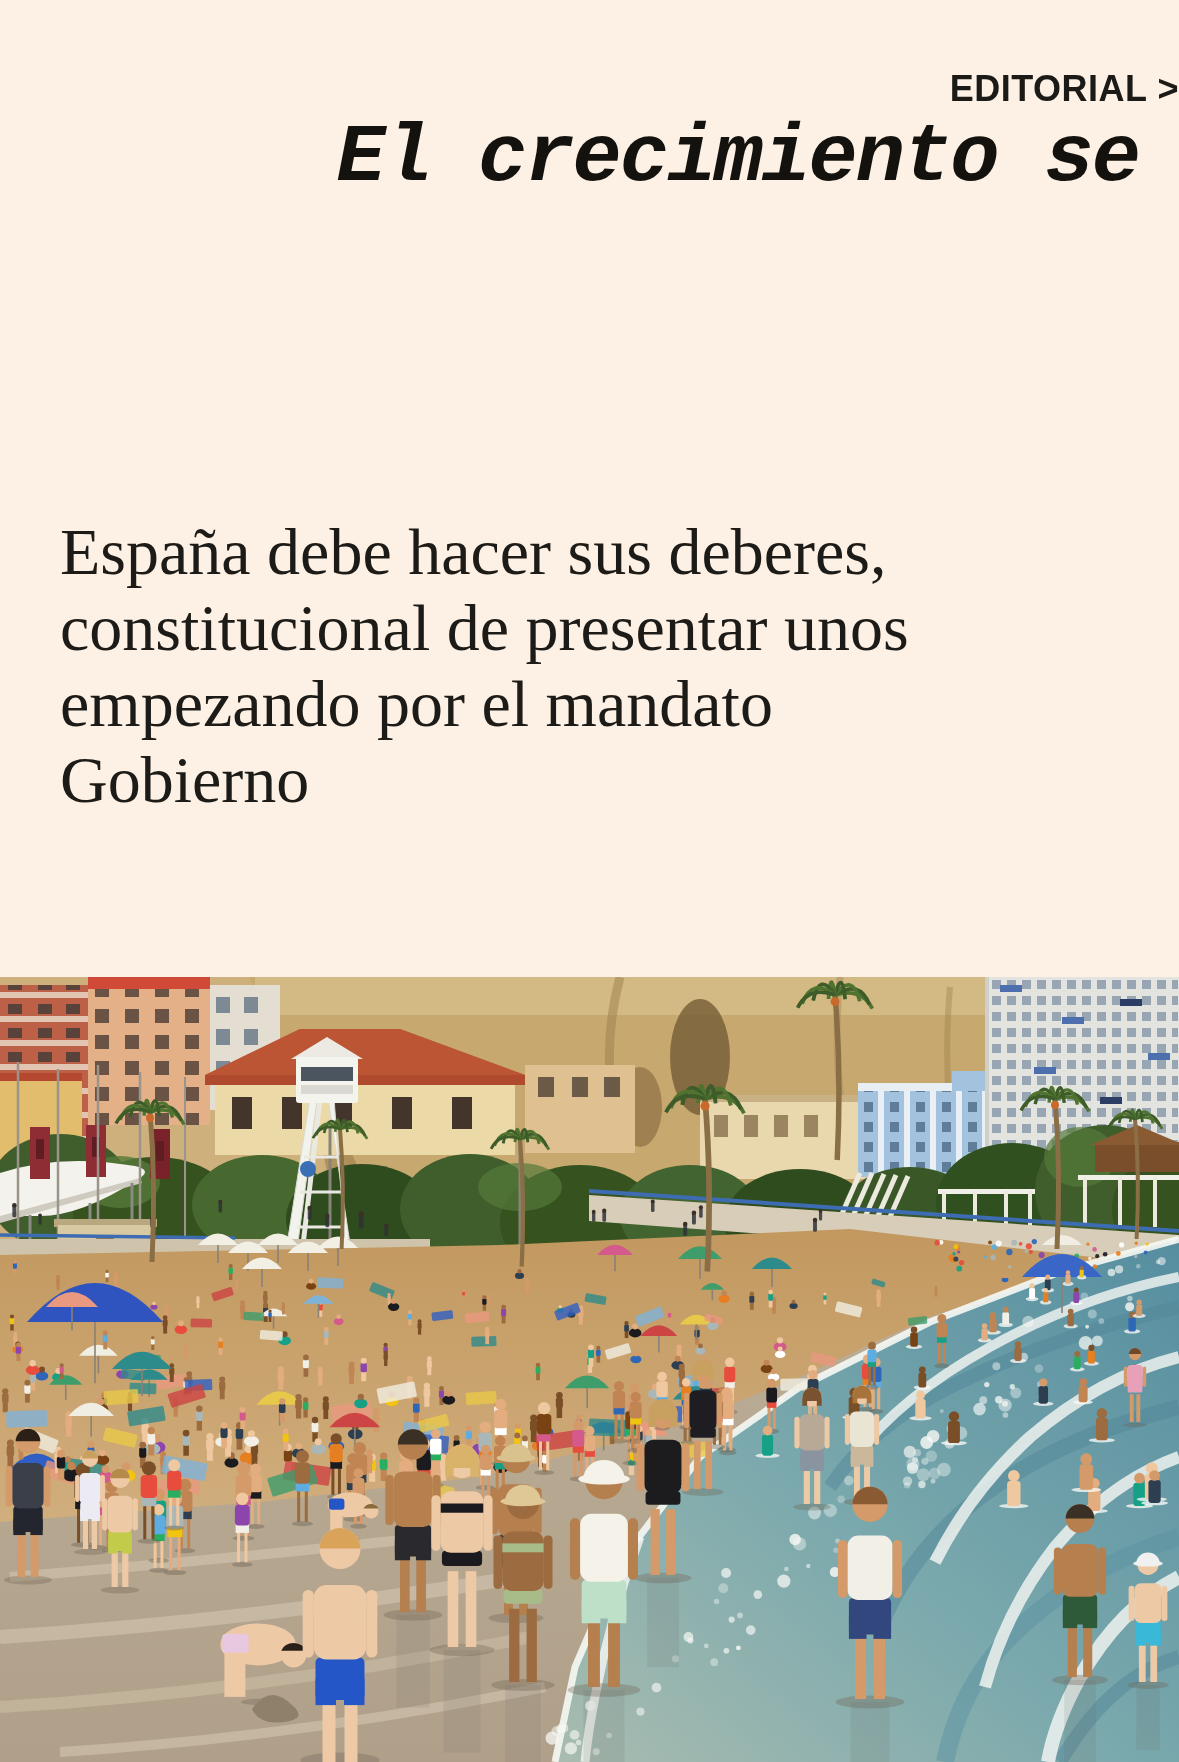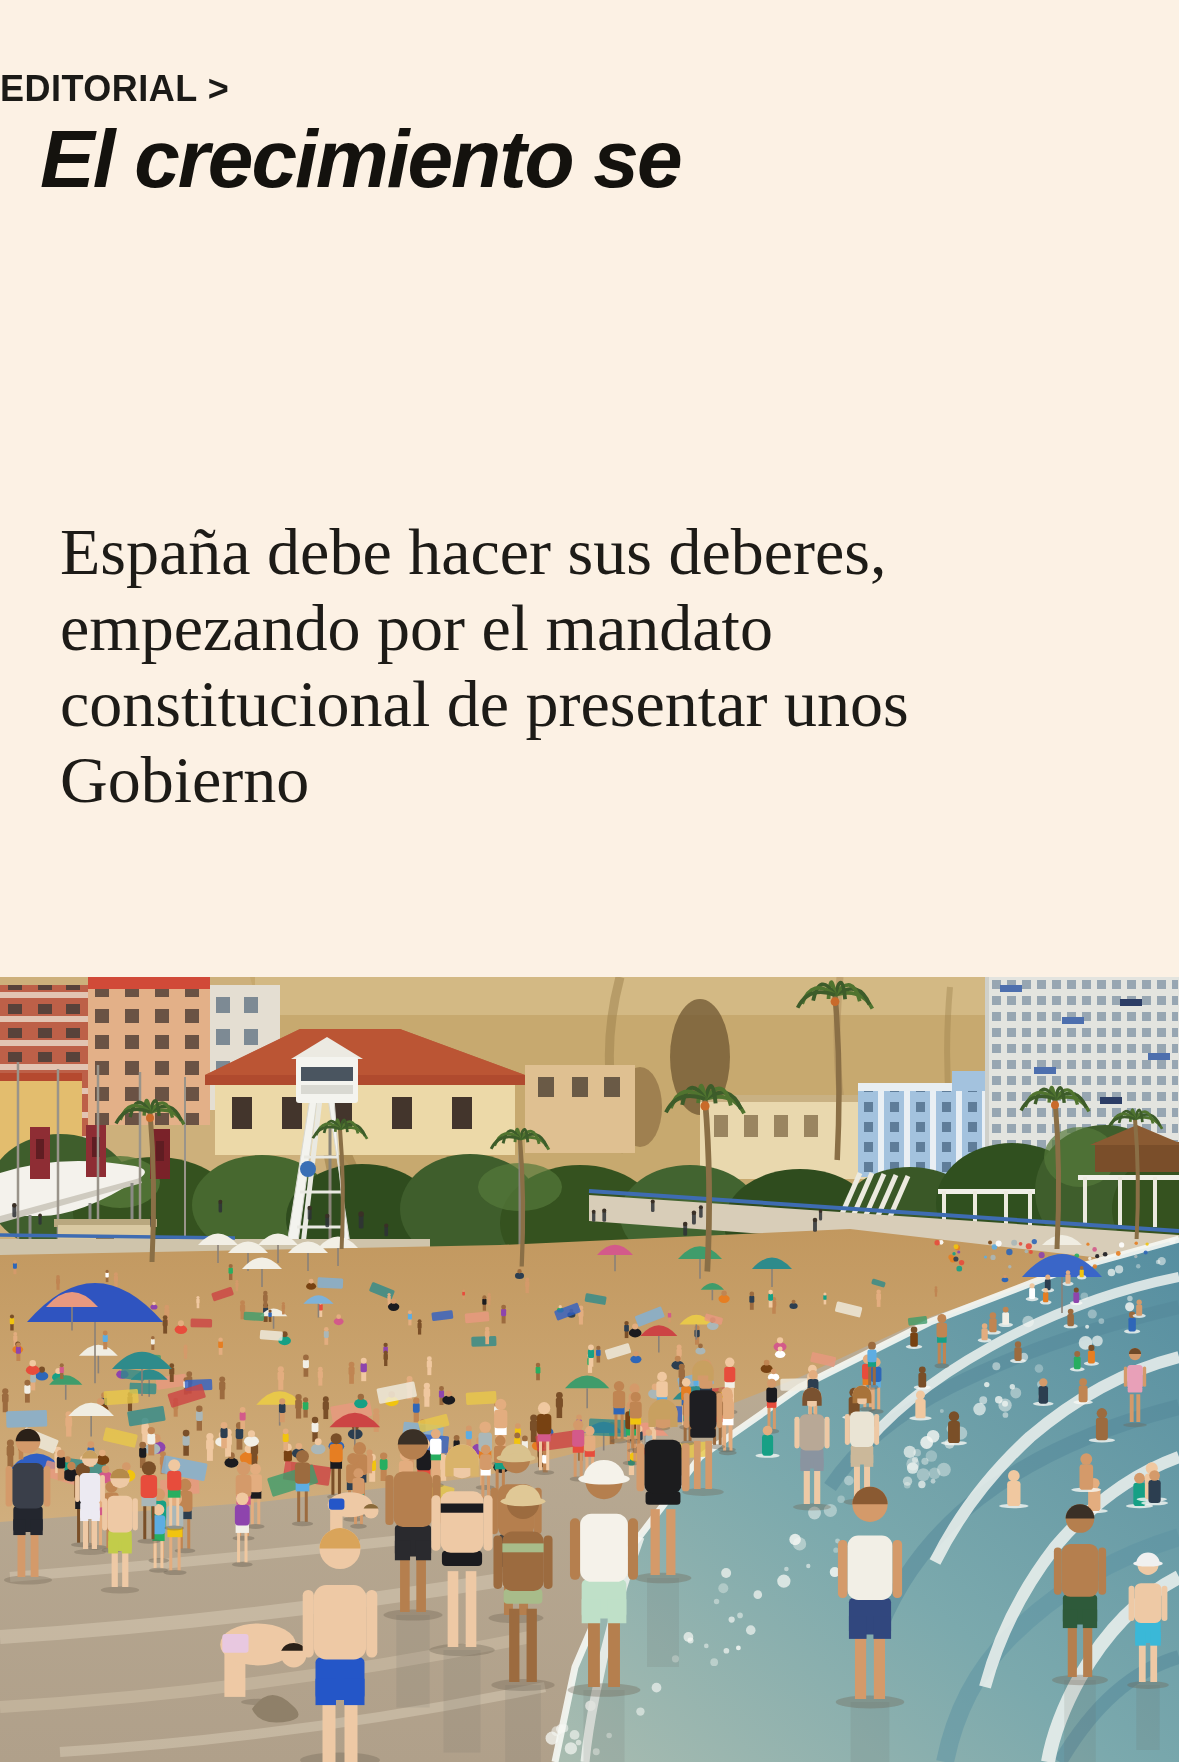--- a/index.html
+++ b/index.html
@@ -3,30 +3,30 @@
 <meta charset="utf-8">
 <style>
   html,body{margin:0;padding:0;}
   body{
     width:1179px;height:1762px;position:relative;overflow:hidden;
     background:#fcf1e4;
     font-family:"Liberation Serif", serif;
   }
   .kicker{
     position:absolute;top:68px;left:0;width:100%;
-    text-align:left;
+    text-align:right;
     font-family:"Liberation Sans", sans-serif;
     font-weight:600;font-size:36px;letter-spacing:.5px;
     color:#1b1a17;text-decoration:none;
   }
   .kicker .arrow{margin-left:10px;}
   h1.headline{
     position:absolute;top:112px;left:40px;right:40px;margin:0;
-    text-align:left;
-    font-family:Liberation Sans, sans-serif;
+    text-align:right;
+    font-family:Liberation Mono, monospace;
     font-style:italic;font-weight:bold;
     font-size:82px;line-height:94px;letter-spacing:-2px;
     color:#14120e;
   }
   h1.headline span{display:block;}
   .subdeck{
     position:absolute;top:514px;left:60px;right:60px;margin:0;
     font-family:"Liberation Serif", serif;
     font-weight:400;
     font-size:66px;line-height:76px;
@@ -44,22 +44,22 @@
 <a class="kicker" href="#">
   <span>EDITORIAL</span><span class="arrow">&gt;</span>
 </a>
 
 <h1 class="headline">
   <span>El crecimiento se</span>
 </h1>
 
 <p class="subdeck">
   <span>España debe hacer sus deberes,</span>
+  <span>constitucional de presentar unos</span>
   <span>empezando por el mandato</span>
-  <span>constitucional de presentar unos</span>
   <span>Gobierno</span>
 </p>
 
 <figure class="photo">
   <svg id="beach-photo" width="1179" height="785" viewBox="0 0 1179 785" role="img" aria-label="Playa urbana abarrotada de bañistas junto a un acantilado, con paseo marítimo, torre de vigilancia y gente paseando por la orilla">
     <defs>
       <linearGradient id="gSand" x1="0" y1="0" x2="0" y2="1">
         <stop offset="0" stop-color="#c2985f"></stop>
         <stop offset="1" stop-color="#dcc096"></stop>
       </linearGradient>

